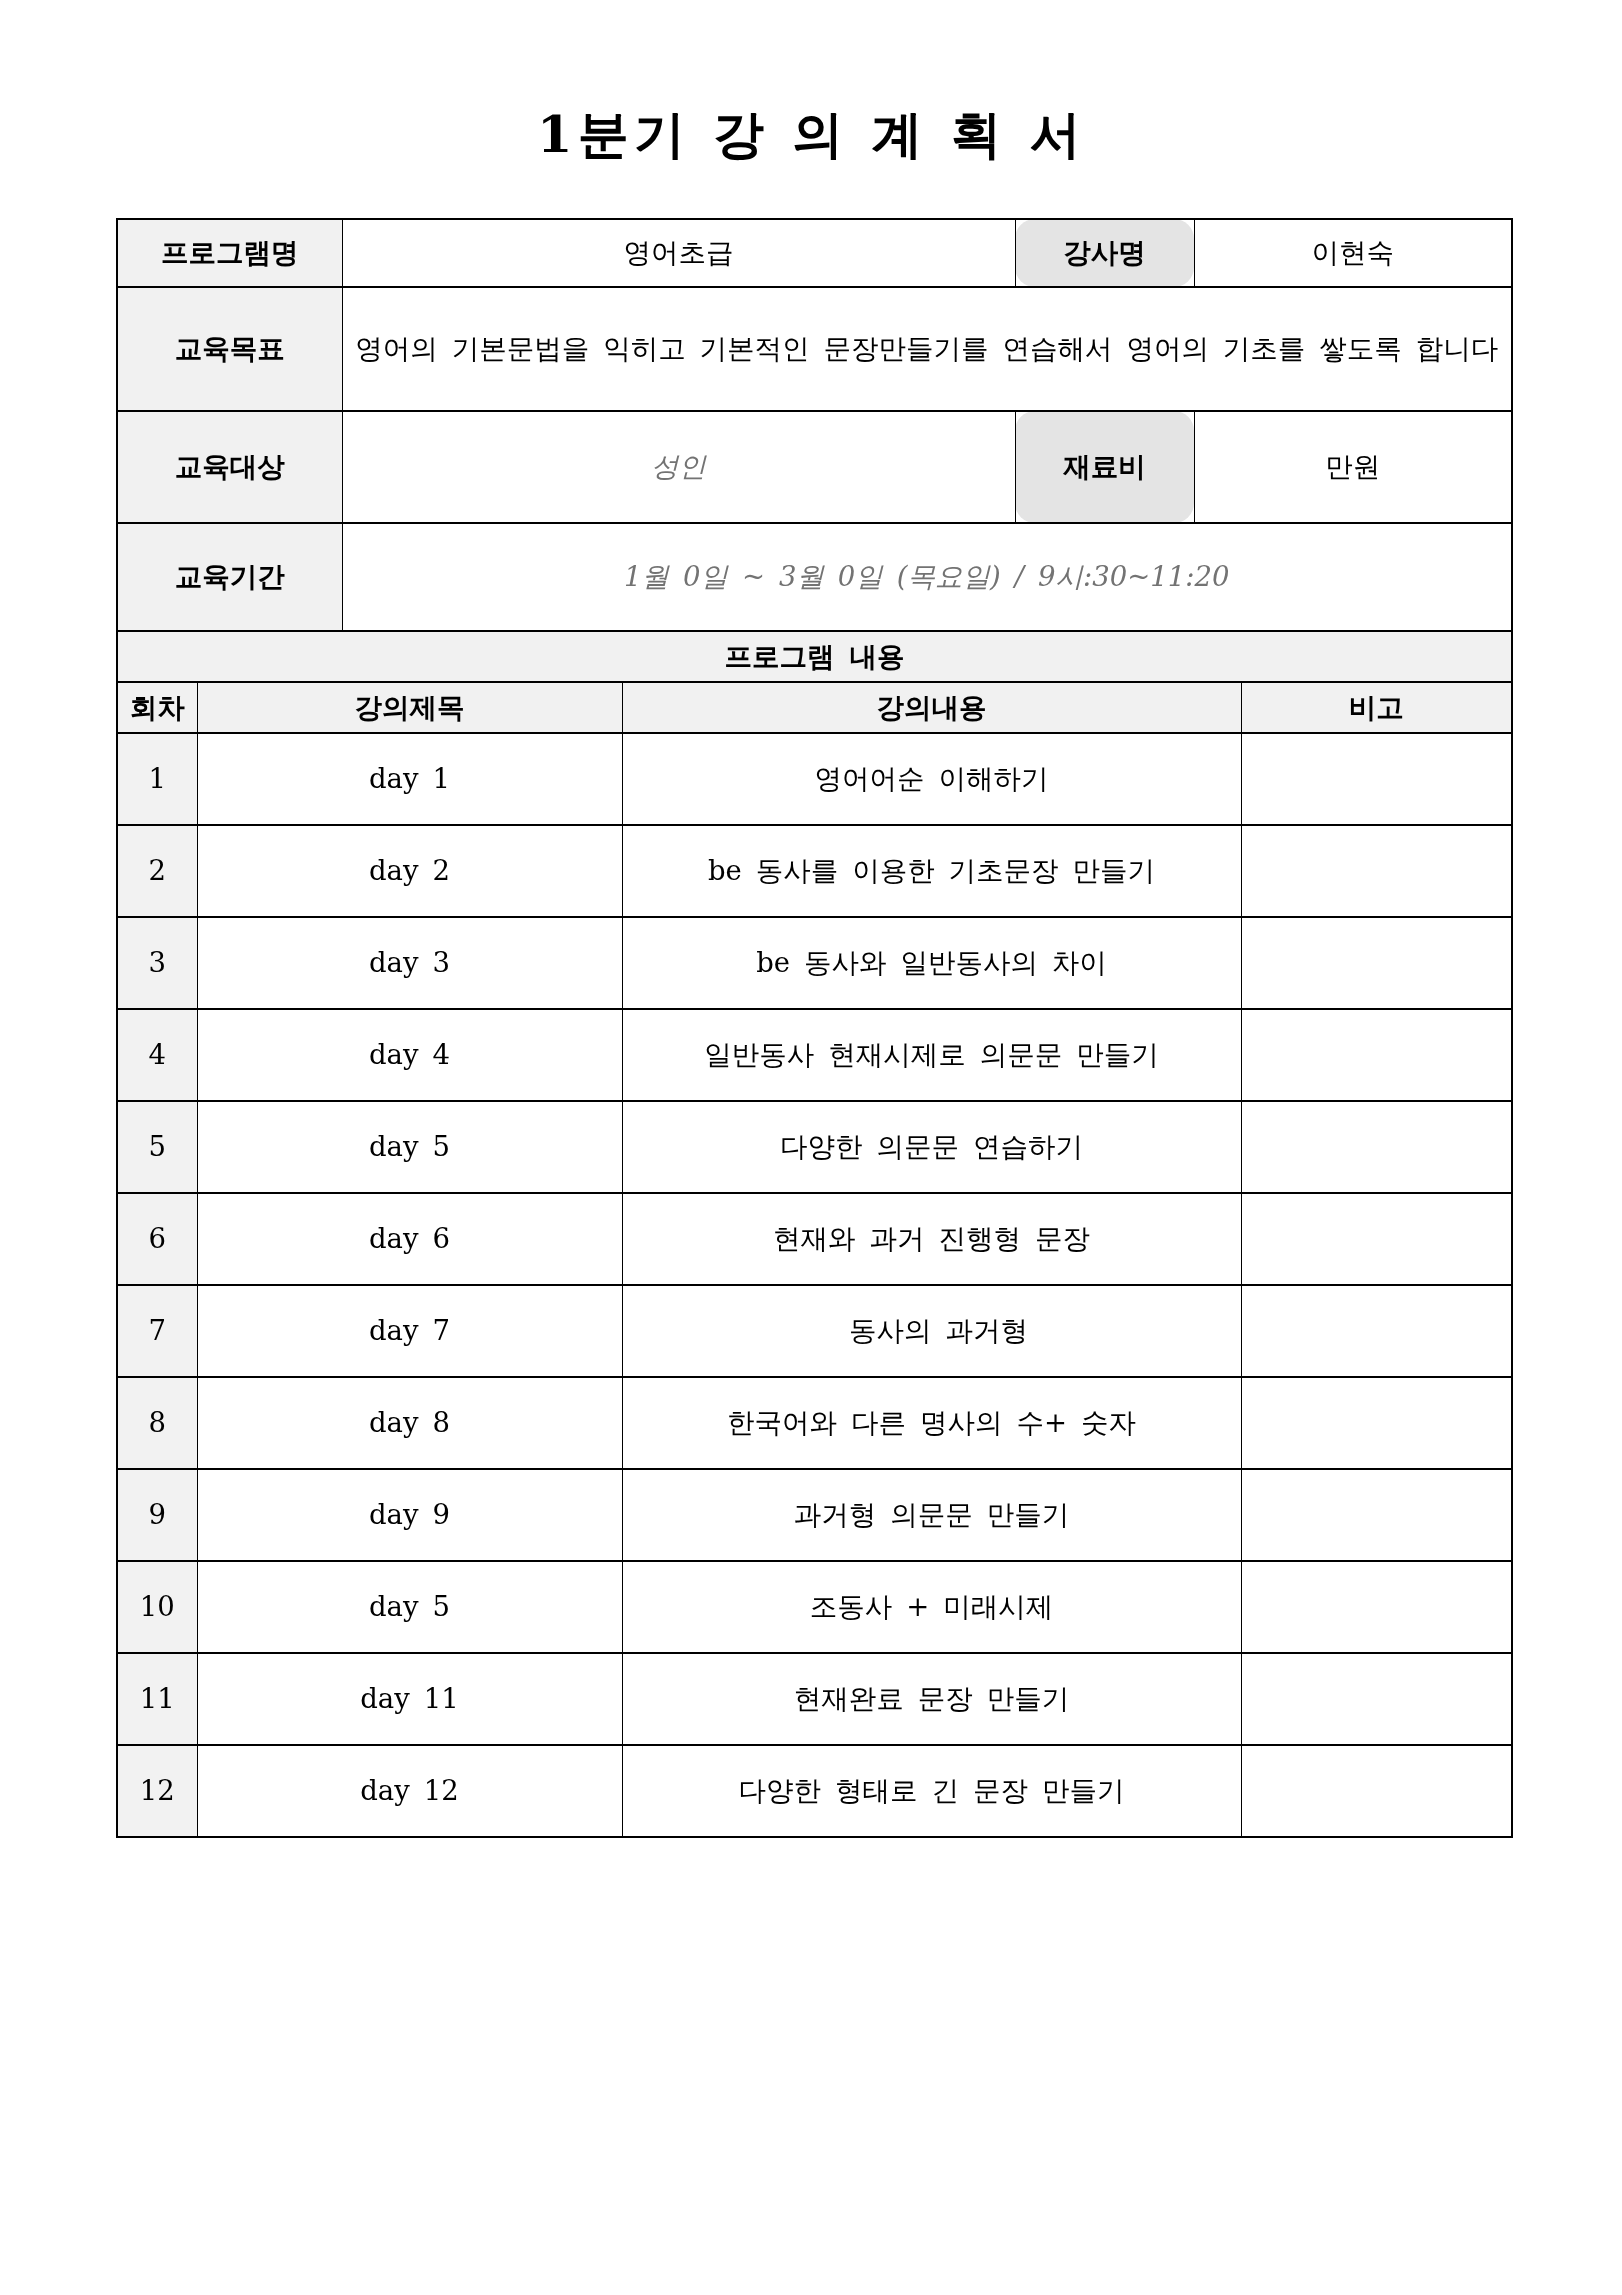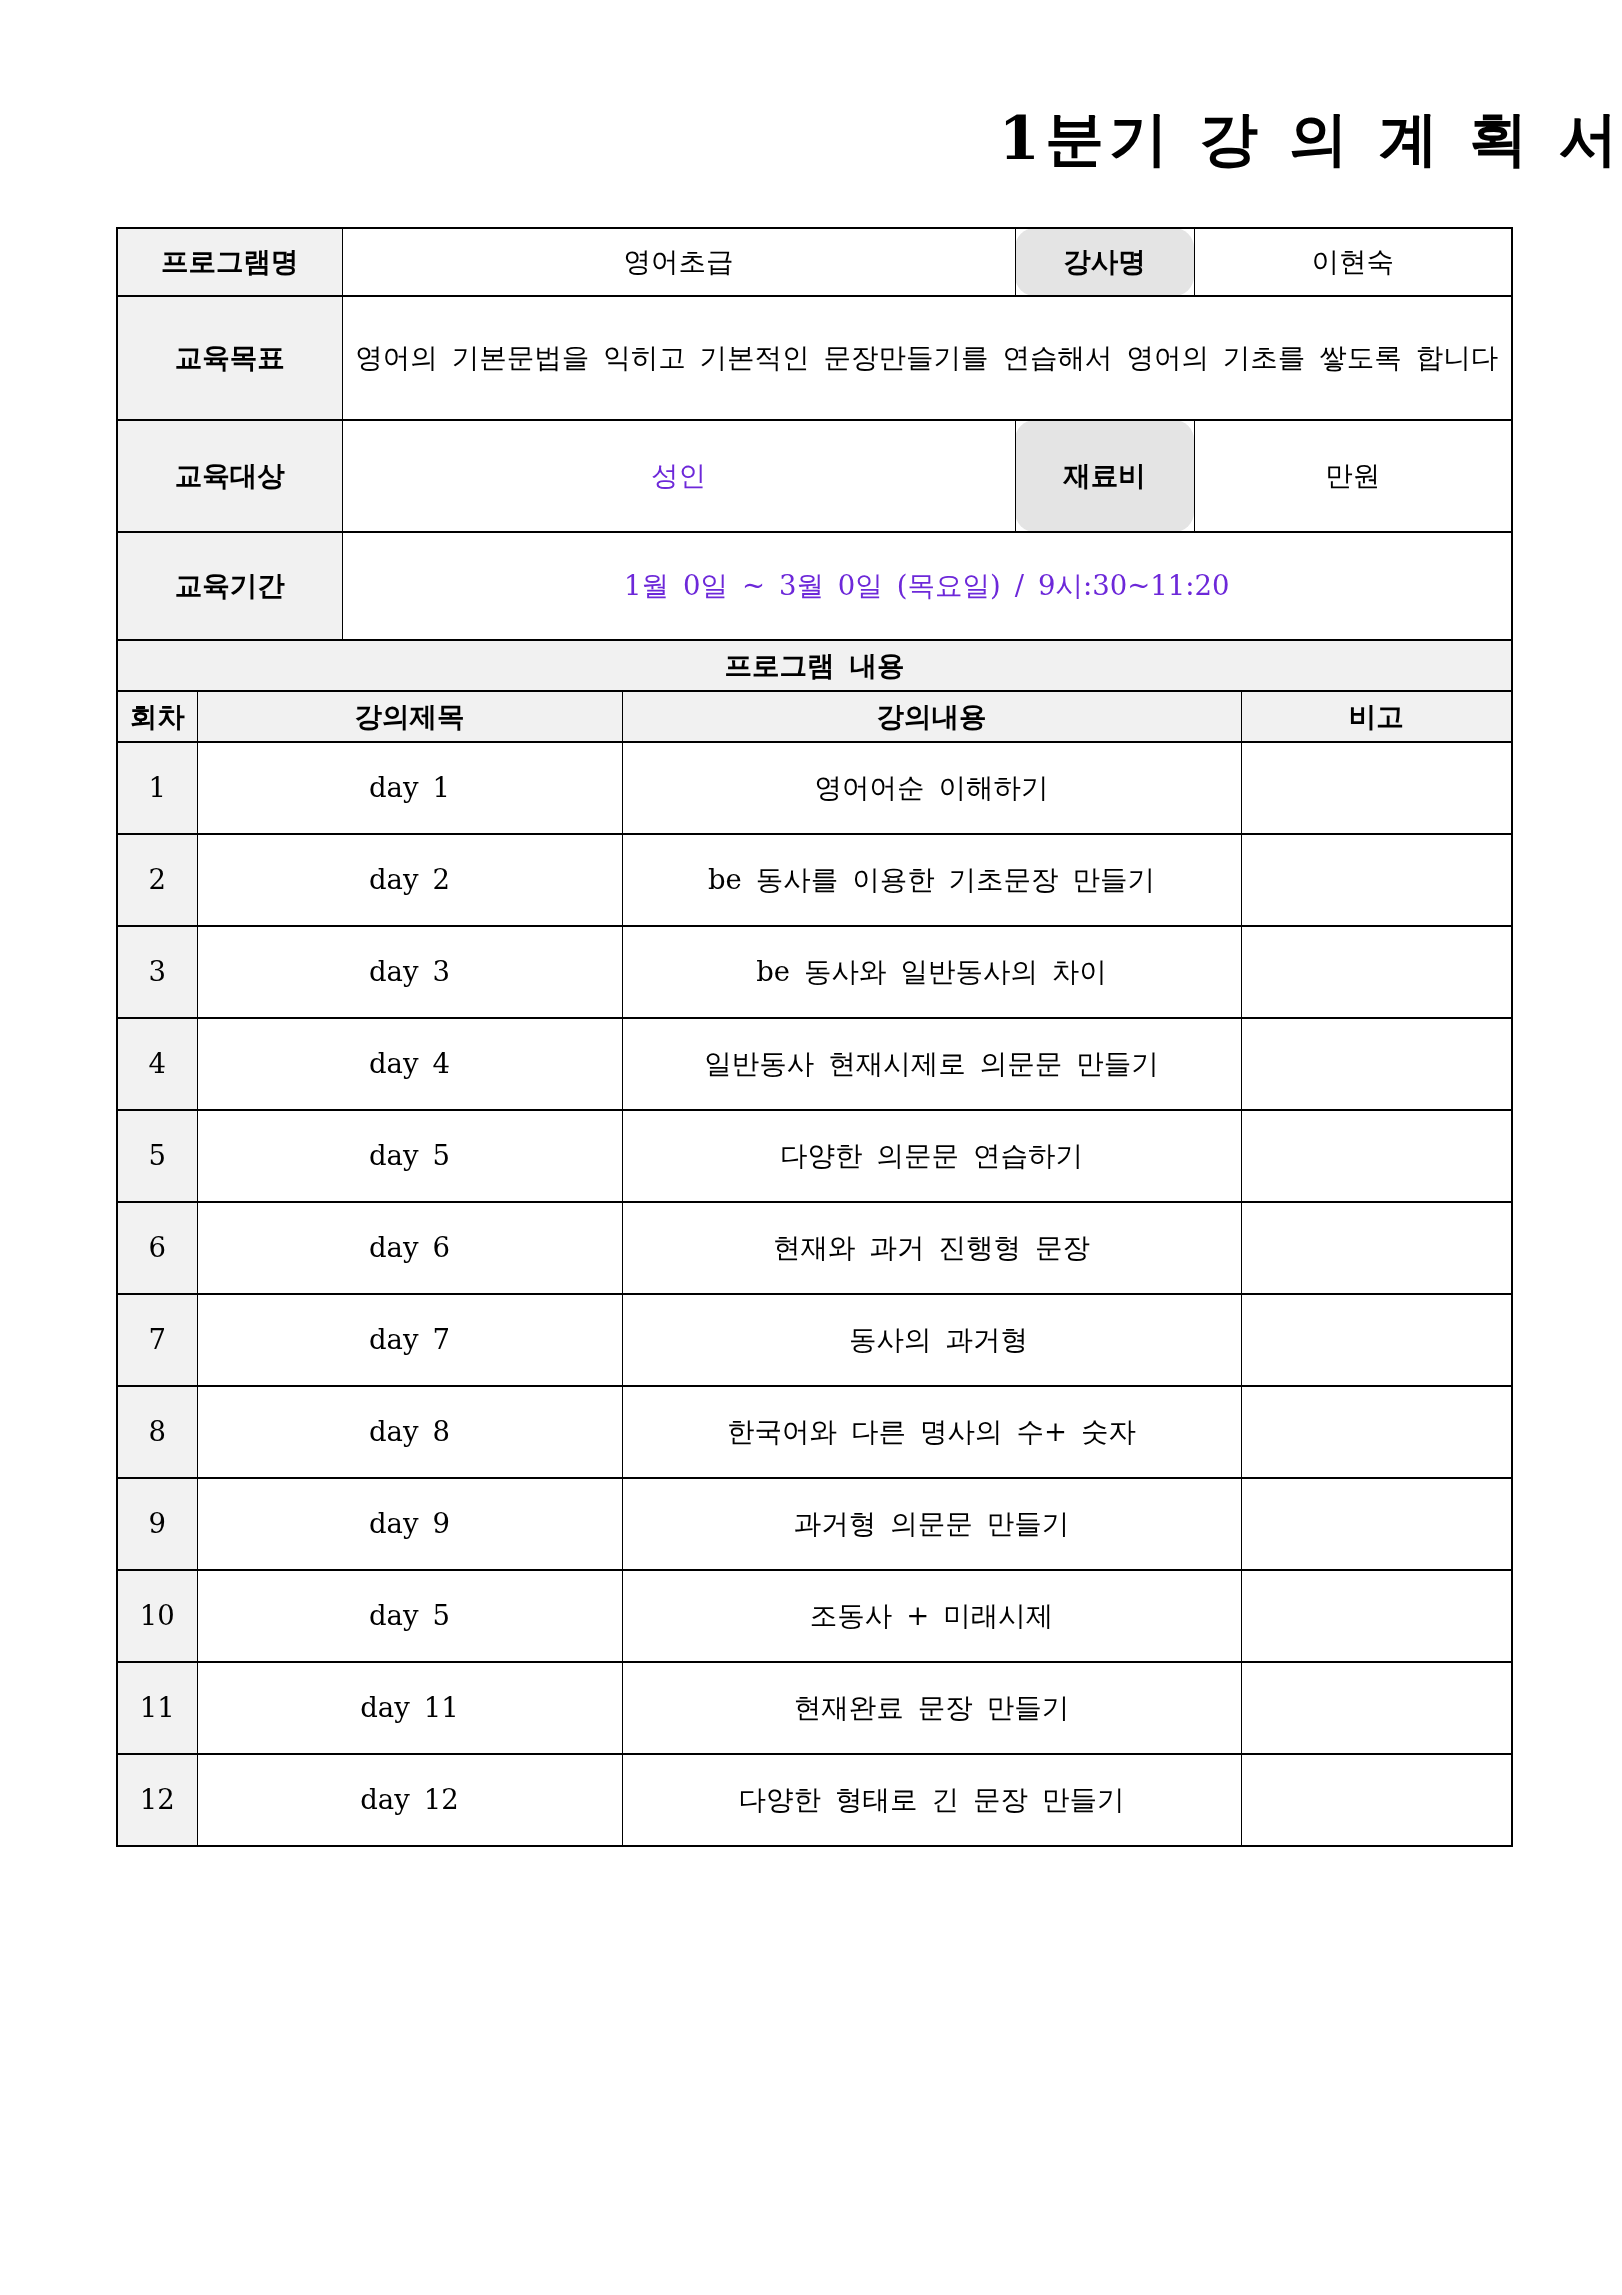--- a/index.html
+++ b/index.html
@@ -7,22 +7,22 @@
     position: relative;
     width: 1623px;
     height: 2295px;
     background: #ffffff;
     font-family: "DejaVu Serif", "Liberation Serif", serif;
     color: #000000;
     overflow: hidden;
   }
   .title {
     padding-top: 105px;
-    text-align: right;
-    font-size: 59px;
+    text-align: center;
+    font-size: 51px;
     font-weight: bold;
     letter-spacing: 5.2px;
     line-height: 1.15;
     white-space: pre-wrap;
   }
   table.doc {
     margin: 54px 0 0 116px;
     width: 1394px;
     border-collapse: collapse;
     table-layout: fixed;
@@ -64,21 +64,22 @@
   tr.r-header td { border-bottom-width: 2.6px; }
   td.goalcell {
     font-family: "DejaVu Sans", "Liberation Sans", sans-serif;
     text-align: justify;
     padding: 6.5px 17px;
     font-size: 27.5px;
     line-height: 1.9;
     word-spacing: 10.5px;
   }
   td.bluecell {
-    color: #6d28d9;
+    color: #737373;
+    font-style: italic;
     margin-left: 47px;
   }
   td.contentcell {
     text-align: left;
     padding-left: 17px;
   }
   td.notecell { }
 </style>
 </head>
 <body>

